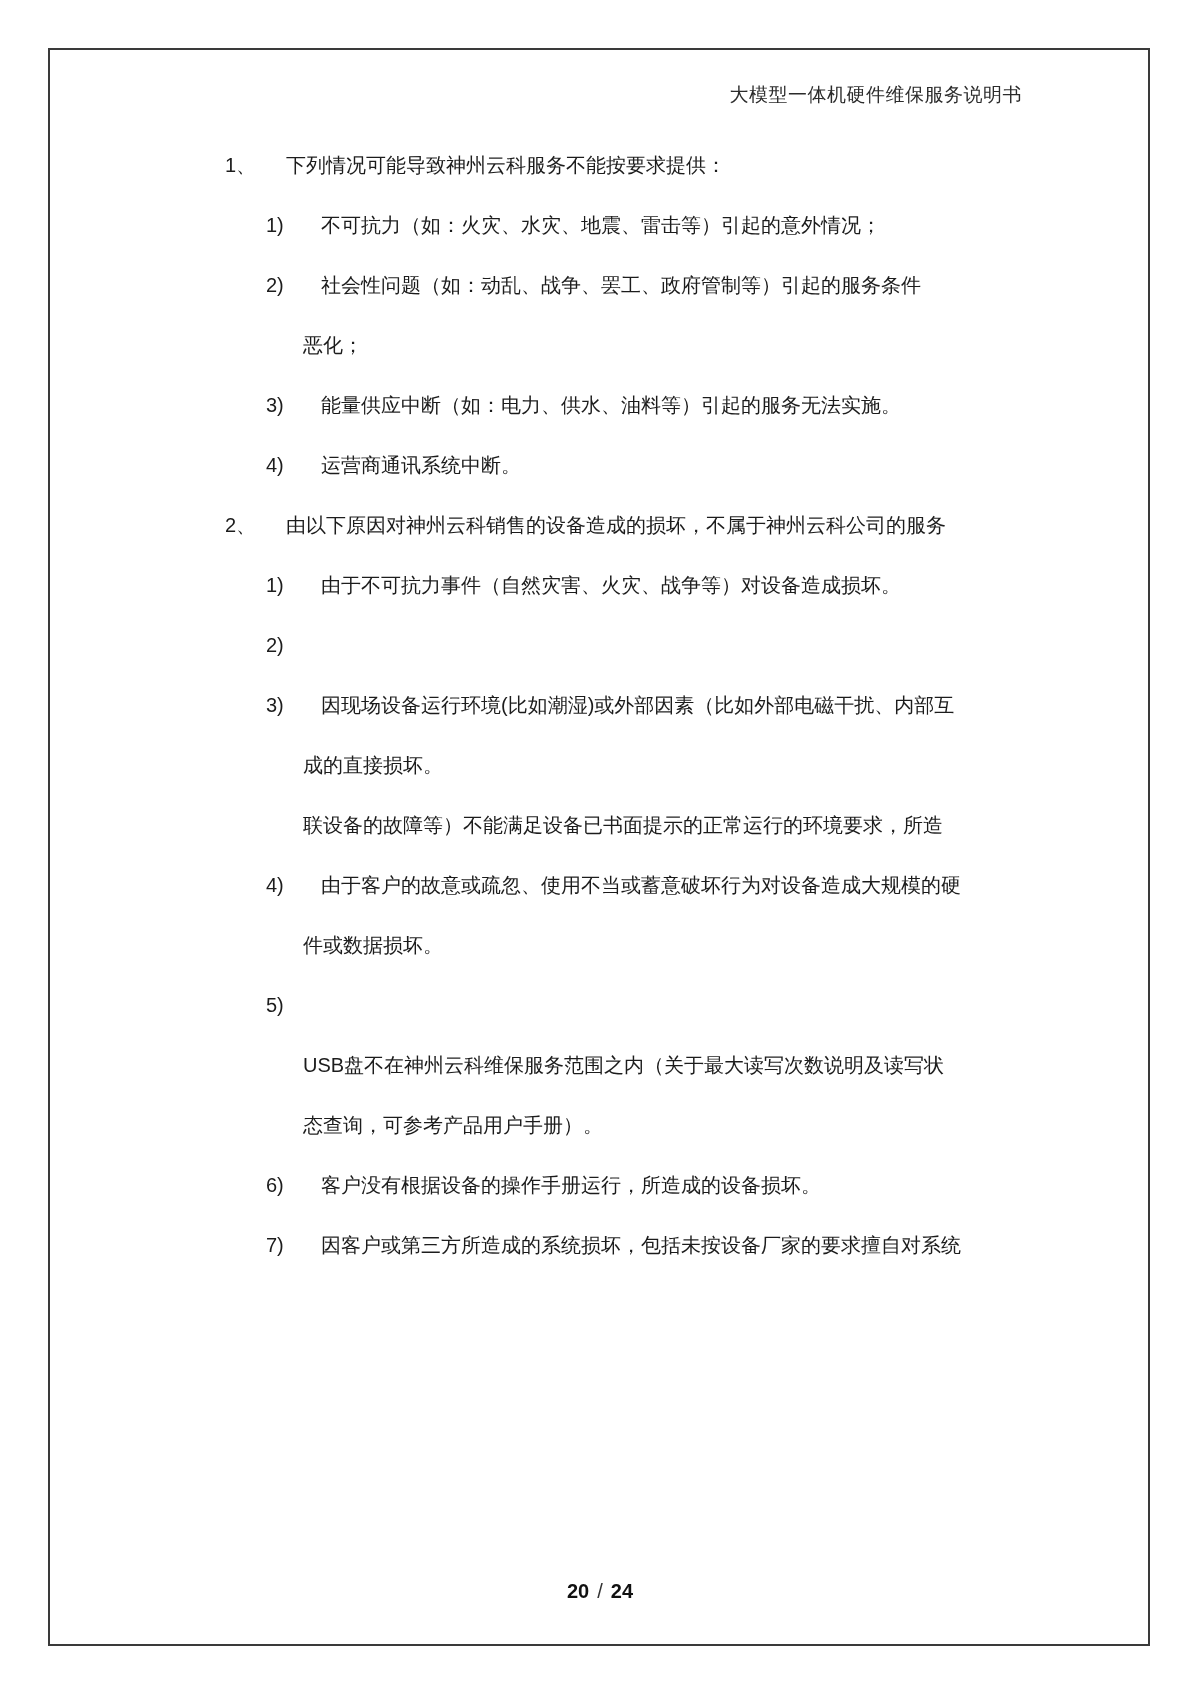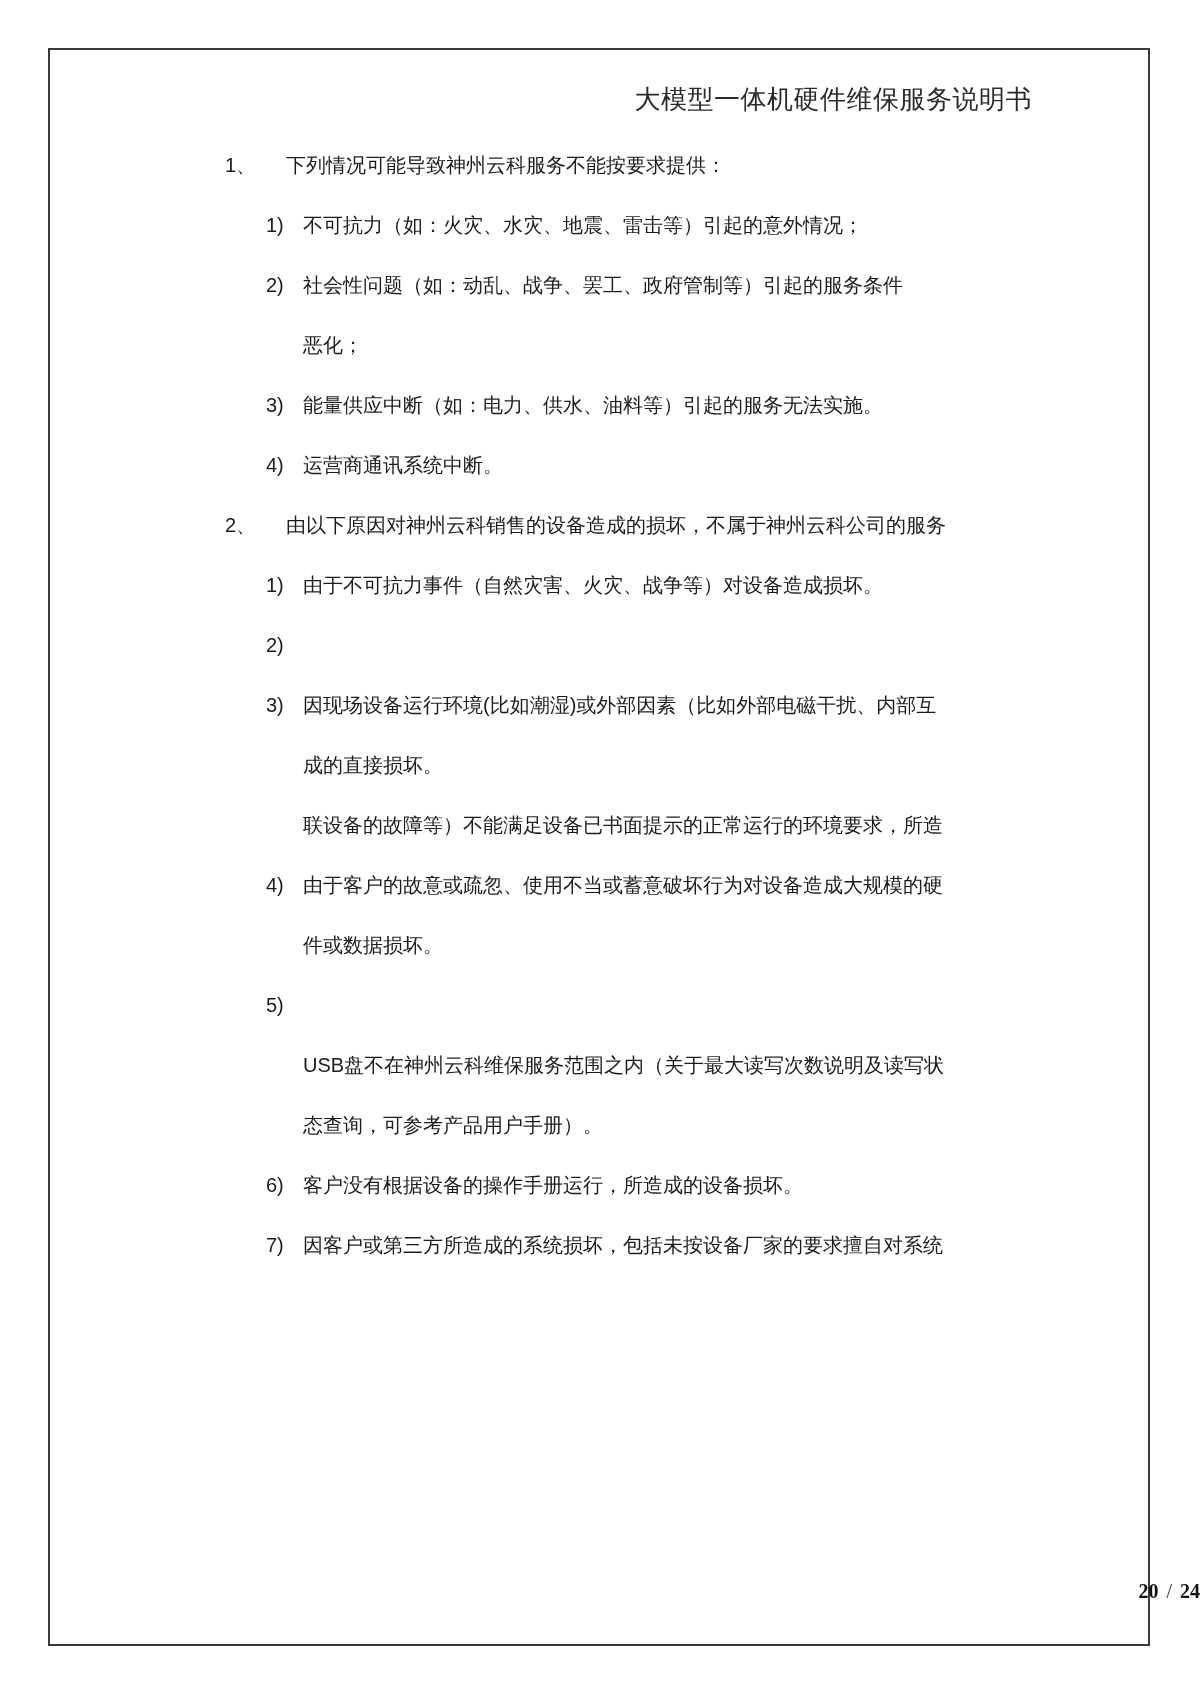--- a/index.html
+++ b/index.html
@@ -22,23 +22,23 @@
     top: 48px;
     width: 1102px;
     height: 1598px;
     border: 2px solid #3a3a3a;
     box-sizing: border-box;
     pointer-events: none;
   }
   .doc-header {
     position: absolute;
     top: 82px;
-    right: 168px;
+    right: 178px;
     font-family: "Liberation Serif", "DejaVu Serif", serif;
-    font-size: 26px;
+    font-size: 19px;
     color: #2b2b2b;
     letter-spacing: 0.5px;
     white-space: nowrap;
   }
   .body-lines {
     position: absolute;
     top: 135px;
     left: 0;
     right: 0;
   }
@@ -47,29 +47,29 @@
     height: 60px;
     line-height: 60px;
     font-size: 20px;
     white-space: nowrap;
   }
   .line span { position: absolute; top: 0; }
   .sec-num   { left: 225px; }
   .sec-text  { left: 278px; margin-left: 8px; }
   .sec-cont  { left: 278px; }
   .item-num  { left: 266px; }
-  .item-text { left: 303px; }
+  .item-text { left: 321px; }
   .cont-text { left: 303px; }
   .doc-footer {
     position: absolute;
     top: 1580px;
     left: 0;
     width: 100%;
-    text-align: right;
-    font-family: Liberation Serif, serif;
+    text-align: center;
+    font-family: Liberation Sans, sans-serif;
     font-size: 20px;
     color: #111111;
   }
   .doc-footer .num { font-weight: bold; }
   .doc-footer .sep { font-weight: normal; padding: 0 8px; color: #333; }
 </style>
 </head>
 <body>
 
 <div class="page">

